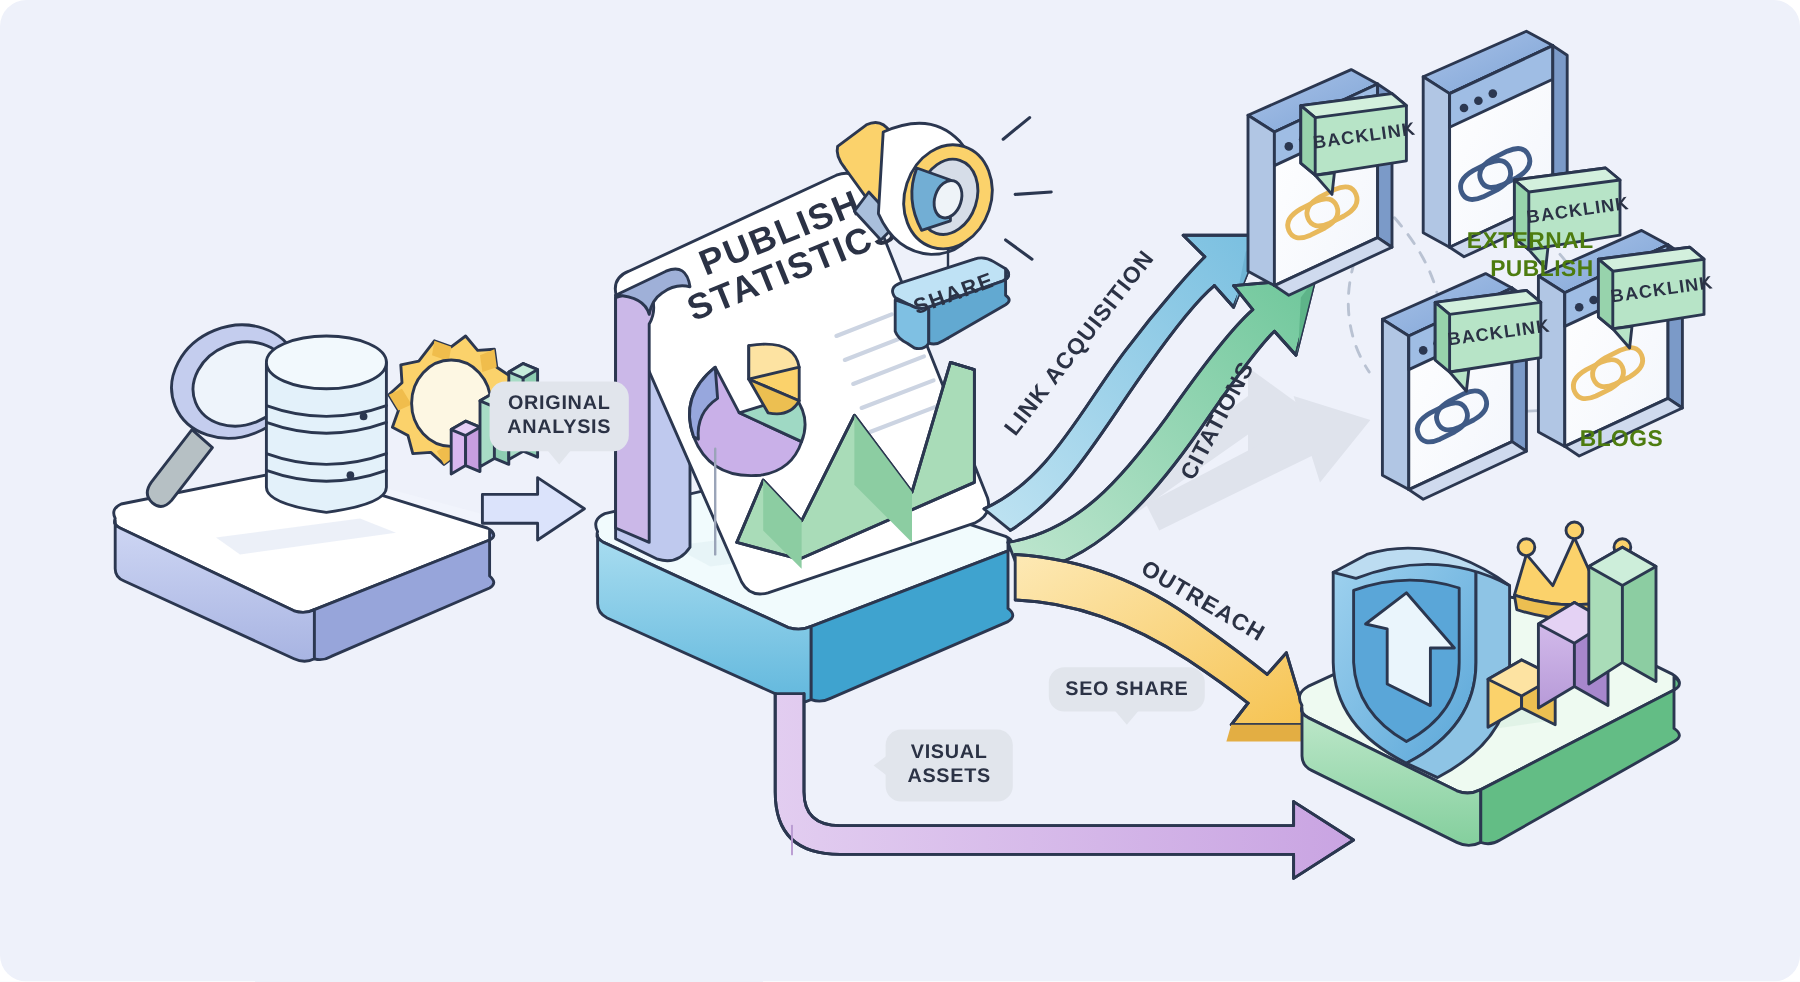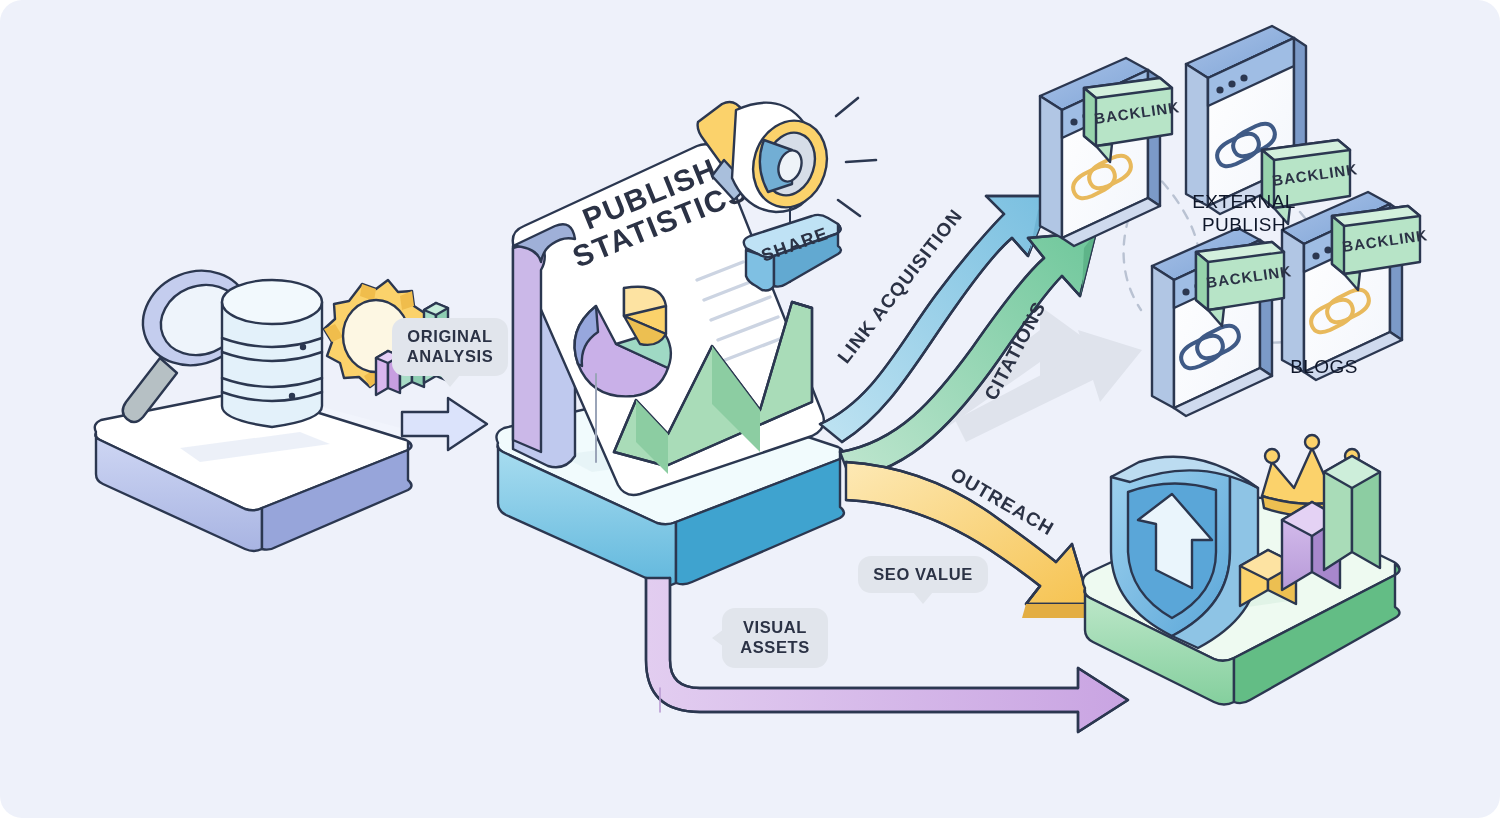--- a/index.html
+++ b/index.html
@@ -1,24 +1,24 @@
 <!DOCTYPE html>
 <html><head>
 <meta charset="utf-8">
 <style>
   html,body{margin:0;padding:0;background:#ffffff;}
   body{width:1500px;height:818px;font-family:"Liberation Sans",sans-serif;}
   #canvas{position:relative;width:1500px;height:818px;background:#eef1fa;border-radius:22px;overflow:hidden;}
   svg.layer{position:absolute;left:0;top:0;width:1500px;height:818px;}
-  .lbl{position:absolute;color:#0f172a;font-weight:400;text-align:center;letter-spacing:.4px;line-height:1.22;}
+  .lbl{position:absolute;color:#4d7c0f;font-weight:700;text-align:right;letter-spacing:.4px;line-height:1.22;}
   .stage-title{font-size:25px;}
   .small-cap{font-size:19px;}
   .bubble{position:absolute;background:#e1e5ec;border-radius:13px;color:#2b3245;
     font-size:16.5px;font-weight:700;letter-spacing:.6px;text-align:center;
-    display:flex;align-items:center;justify-content:center;line-height:1.2;}
+    display:flex;align-items:center;justify-content:center;line-height:1.2;margin-left:16px;}
   .bubble:after{content:"";position:absolute;left:50%;margin-left:-10px;bottom:-11px;
     width:0;height:0;border-left:10px solid transparent;border-right:10px solid transparent;border-top:12px solid #e1e5ec;}
   .bubble.left-tip:after{left:-10px;margin-left:0;bottom:auto;top:50%;margin-top:-9px;
     border-left:0;border-top:9px solid transparent;border-bottom:9px solid transparent;border-right:12px solid #e1e5ec;}
   .arrow-lbl{position:absolute;color:#2b3245;font-weight:700;font-size:19px;letter-spacing:1px;white-space:nowrap;transform-origin:0 50%;}
 </style>
 </head>
 <body>
 
 <div id="canvas">
@@ -407,21 +407,21 @@
     <div>BLOGS</div>
   </div>
 
 
   <div class="bubble" style="left:392px;top:318px;width:116px;height:58px;flex-direction:column;">
     <span>ORIGINAL</span>
     <span>ANALYSIS</span>
   </div>
 
   <div class="bubble" style="left:858px;top:556px;width:130px;height:37px;">
-    <span>SEO VALUE</span>
+    <span>SEO SHARE</span>
   </div>
 
   <div class="bubble left-tip" style="left:722px;top:608px;width:106px;height:60px;flex-direction:column;">
     <span>VISUAL</span>
     <span>ASSETS</span>
   </div>
 
   <div class="arrow-lbl" style="left:842px;top:350px;transform:rotate(-52deg);">LINK ACQUISITION</div>
   <div class="arrow-lbl" style="left:990px;top:388px;transform:rotate(-62deg);">CITATIONS</div>
   <div class="arrow-lbl" style="left:952px;top:462px;transform:rotate(30deg);">OUTREACH</div>

